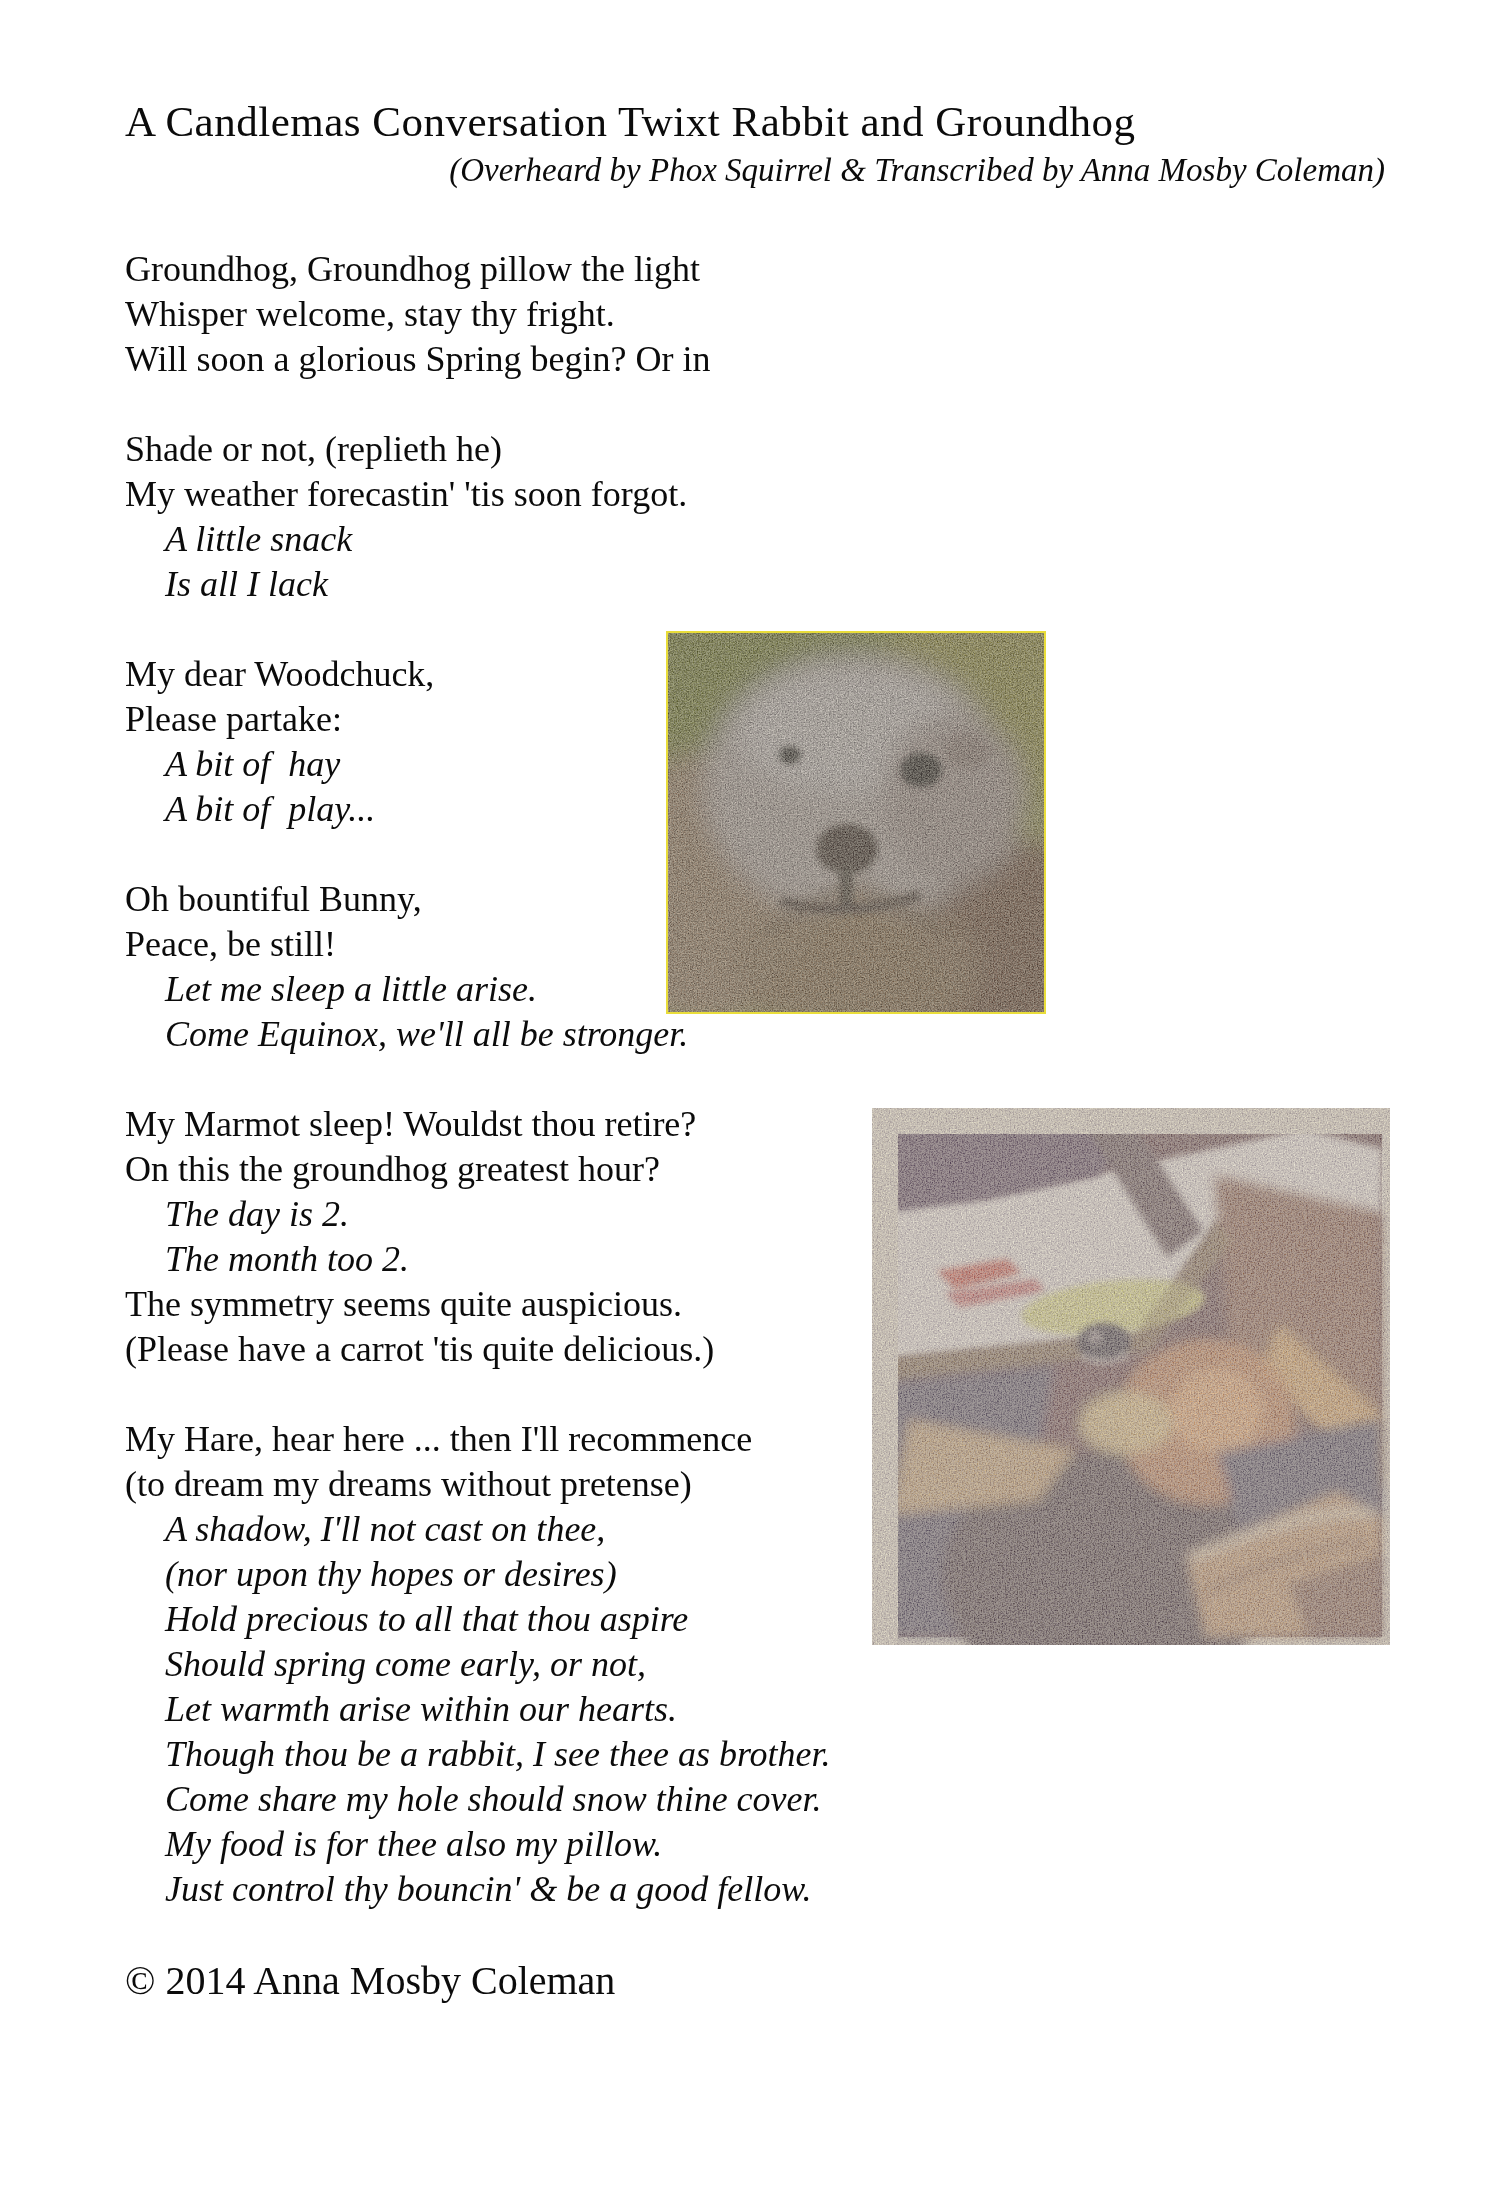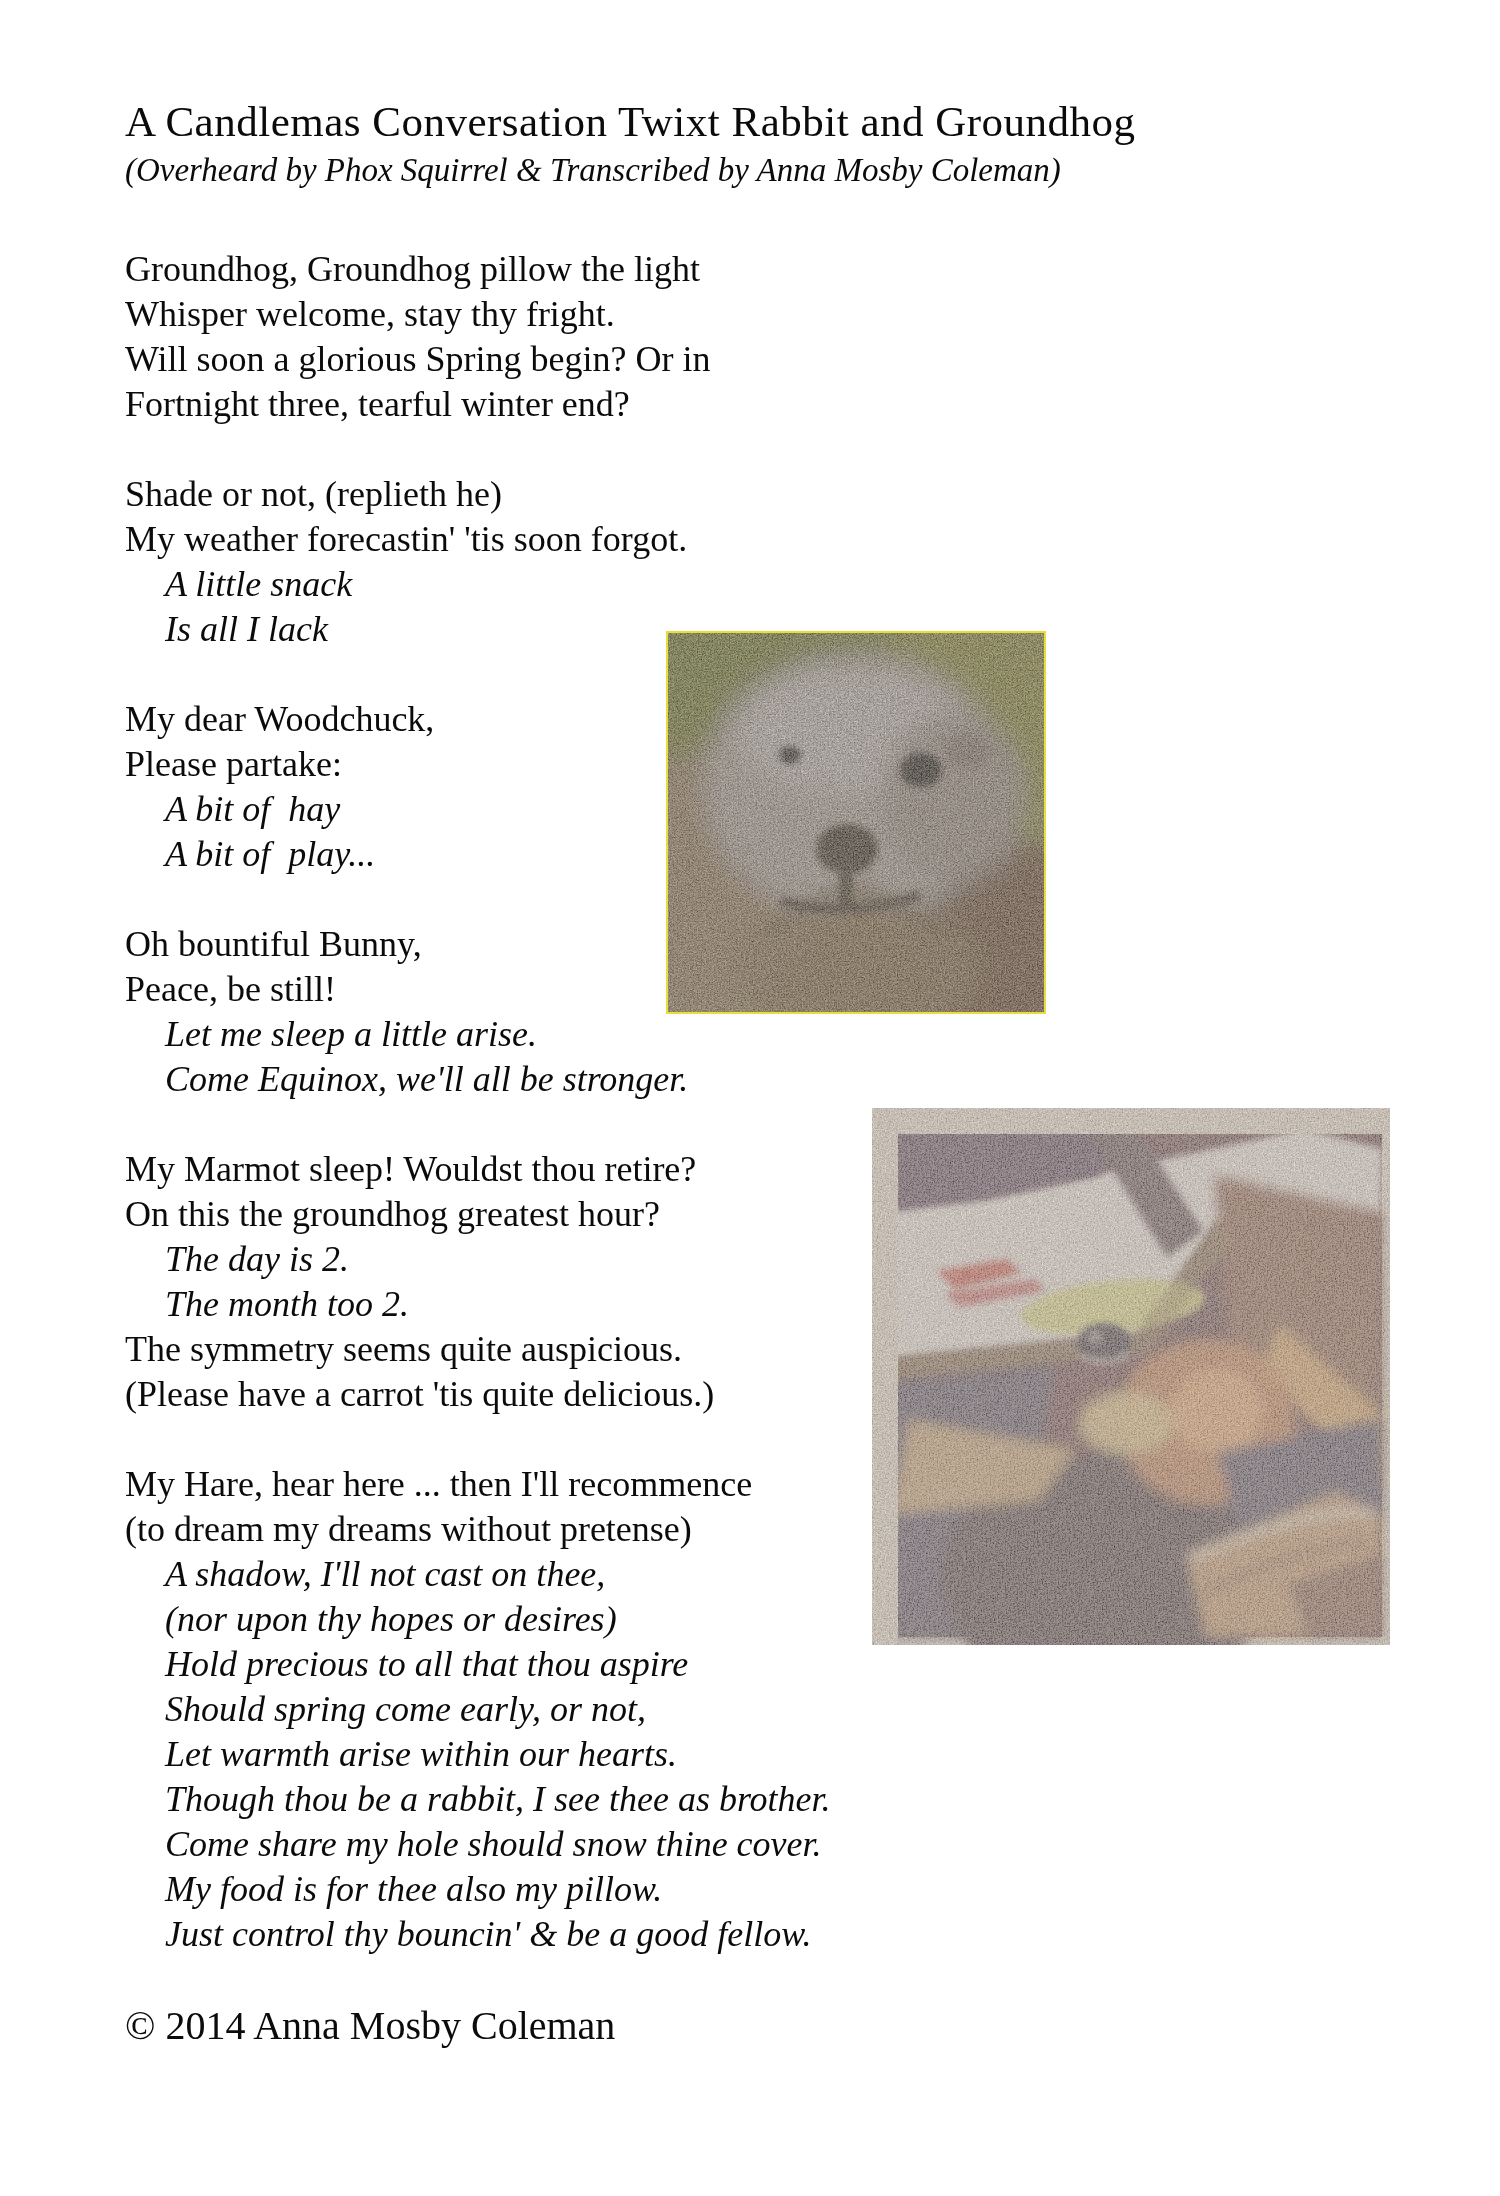--- a/index.html
+++ b/index.html
@@ -31,20 +31,21 @@
     line-height: 50px;
     letter-spacing: 0.5px;
     white-space: nowrap;
   }
   .subtitle {
     font-size: 33px;
     line-height: 46px;
     font-style: italic;
     margin-bottom: 54px;
     white-space: nowrap;
+    text-align: right;
   }
   .stanza {
     margin-bottom: 45px;
   }
   .poem-line {
     font-size: 36px;
     line-height: 45px;
     white-space: pre-wrap;
   }
   .poem-line.italic {
@@ -85,21 +86,20 @@
 <div class="page">
 
   <div class="content">
     <div class="title">A Candlemas Conversation Twixt Rabbit and Groundhog</div>
     <div class="subtitle">(Overheard by Phox Squirrel &amp; Transcribed by Anna Mosby Coleman)</div>
     <div>
         <div class="stanza">
           <div class="poem-line">Groundhog, Groundhog pillow the light</div>
           <div class="poem-line">Whisper welcome, stay thy fright.</div>
           <div class="poem-line">Will soon a glorious Spring begin? Or in</div>
-          <div class="poem-line">Fortnight three, tearful winter end?</div>
         </div>
         <div class="stanza">
           <div class="poem-line">Shade or not, (replieth he)</div>
           <div class="poem-line">My weather forecastin' 'tis soon forgot.</div>
           <div class="poem-line italic">A little snack</div>
           <div class="poem-line italic">Is all I lack</div>
         </div>
         <div class="stanza">
           <div class="poem-line">My dear Woodchuck,</div>
           <div class="poem-line">Please partake:</div>

